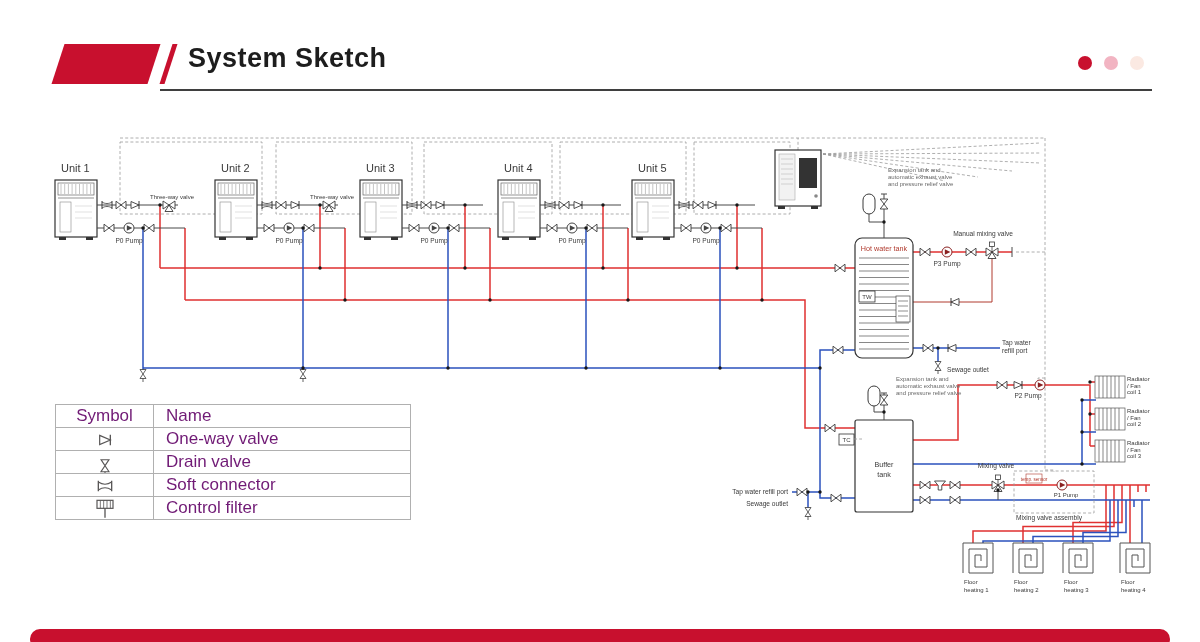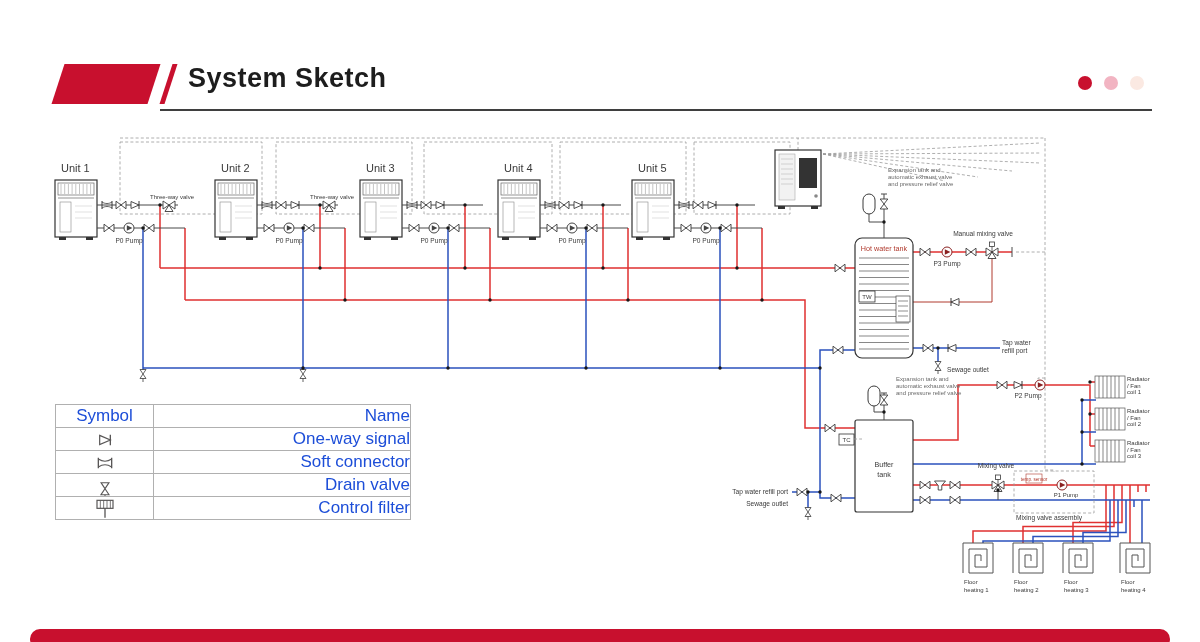--- a/index.html
+++ b/index.html
@@ -1,19 +1,19 @@
 <!DOCTYPE html>
 <html><head>
 <meta charset="utf-8">
 <style>
   html,body{margin:0;padding:0;background:#fff;}
   .page{position:relative;width:1200px;height:642px;background:#fff;overflow:hidden;
         font-family:"Liberation Sans",sans-serif;}
   
-  .header{position:absolute;left:48px;top:62px;right:48px;height:46px;text-align:center;}
+  .header{position:absolute;left:48px;top:42px;right:48px;height:46px;text-align:center;}
   .logo{position:absolute;left:10px;top:2px;width:96px;height:40px;transform:skewX(-18deg);}
   .logo-slash{position:absolute;left:118px;top:2px;width:5px;height:40px;transform:skewX(-18deg);}
   .title{position:absolute;left:140px;top:1px;font-size:27px;font-weight:bold;color:#1d1d1d;letter-spacing:.5px;}
   .rule{position:absolute;left:112px;right:0;bottom:-3px;height:2px;background:#3f3f3f;}
   .dots{position:absolute;right:8px;top:14px;display:flex;gap:12px;}
   .dots span{display:block;width:14px;height:14px;border-radius:50%;}
   
   .footer{position:absolute;left:30px;right:30px;bottom:-7px;height:20px;border-radius:10px;}
   
   .diag{position:absolute;left:0;top:0;color:#3a3a3a;}
@@ -23,24 +23,24 @@
   .pipe{stroke:#484848;stroke-width:1;fill:none}
   .hot{stroke:#e03131;stroke-width:1.5;fill:none}
   .cold{stroke:#2b52bd;stroke-width:1.5;fill:none}
   .thin{stroke:#b03a2e;stroke-width:1;fill:none}
   .dash{stroke:#9a9a9a;stroke-width:.8;stroke-dasharray:3 2.2;fill:none}
   .dash2{stroke:#666;stroke-width:1;stroke-dasharray:2.5 2;fill:none}
   .dot{fill:#181818}
   .frame{fill:#fff;stroke:#333;stroke-width:1.2}
   
   .legend{position:absolute;left:55px;top:404px;border-collapse:collapse;background:#fff;}
-  .legend th,.legend td{border:1px solid #b0b0b0;color:#1d4ed8;font-size:17px;font-weight:normal;
+  .legend th,.legend td{border:1px solid #b0b0b0;color:#701a75;font-size:17px;font-weight:normal;
         height:22px;padding:0;line-height:22px;}
   .legend .c1{width:97px;text-align:center;vertical-align:middle;}
-  .legend .c2{width:244px;text-align:right;padding-left:12px;}
+  .legend .c2{width:244px;text-align:left;padding-left:12px;}
   .legend svg{vertical-align:middle;}
 </style>
 </head>
 <body>
 
 <div class="page">
 
   <div class="header">
     <div class="logo" style="background: rgb(200, 16, 46);"></div>
     <div class="logo-slash" style="background: rgb(200, 16, 46);"></div>
@@ -357,35 +357,35 @@
   <table class="legend">
     <tbody>
         <tr>
       <th class="c1">Symbol</th>
       <th class="c2">Name</th>
     </tr>
     <tr>
       <td class="c1"><svg width="36" height="20" viewBox="-13.5 -7.5 27 15" style="color:#595757">
               <use href="#sym-oneway"></use>
             </svg></td>
-      <td class="c2">One-way signal</td>
+      <td class="c2">One-way valve</td>
+    </tr>
+    <tr>
+      <td class="c1"><svg width="36" height="20" viewBox="-13.5 -9.5 27 15" style="color:#595757">
+              <use href="#sym-drain"></use>
+            </svg></td>
+      <td class="c2">Drain valve</td>
     </tr>
     <tr>
       <td class="c1"><svg width="36" height="20" viewBox="-13.5 -7.5 27 15" style="color:#595757">
               <use href="#sym-soft"></use>
             </svg></td>
       <td class="c2">Soft connector</td>
     </tr>
     <tr>
-      <td class="c1"><svg width="36" height="20" viewBox="-13.5 -9.5 27 15" style="color:#595757">
-              <use href="#sym-drain"></use>
-            </svg></td>
-      <td class="c2">Drain valve</td>
-    </tr>
-    <tr>
       <td class="c1"><svg width="36" height="20" viewBox="-13.5 -9 27 15" style="color:#595757">
               <use href="#sym-mag"></use>
             </svg></td>
       <td class="c2">Control filter</td>
     </tr>
   </tbody>
     </table>
 
   <div class="footer" style="background: rgb(200, 16, 46);"></div>
 </div>

